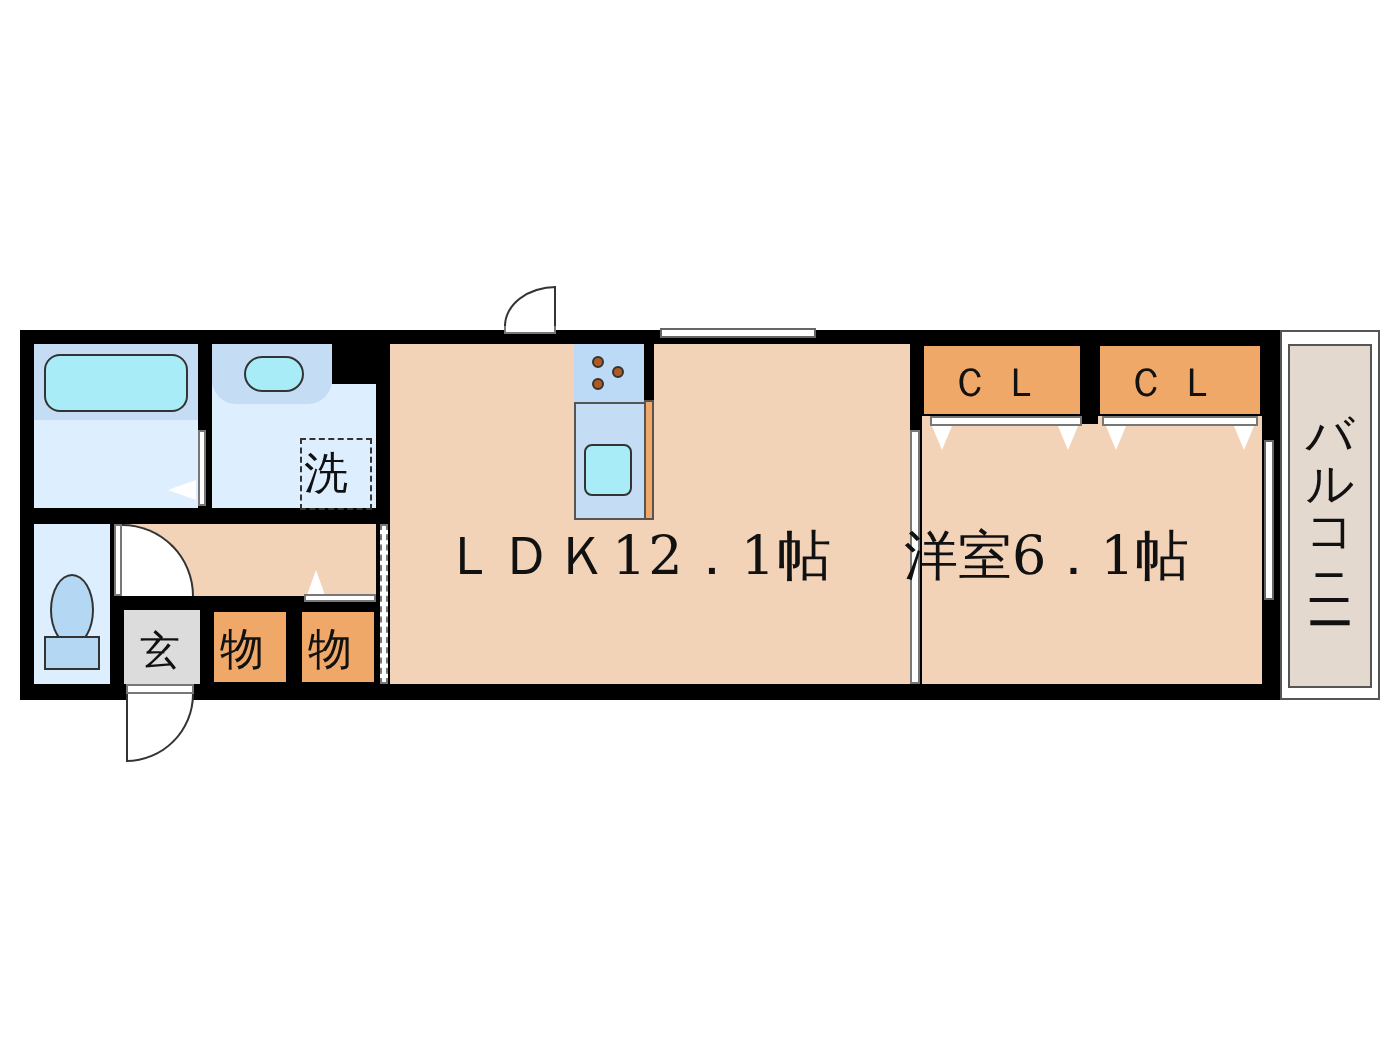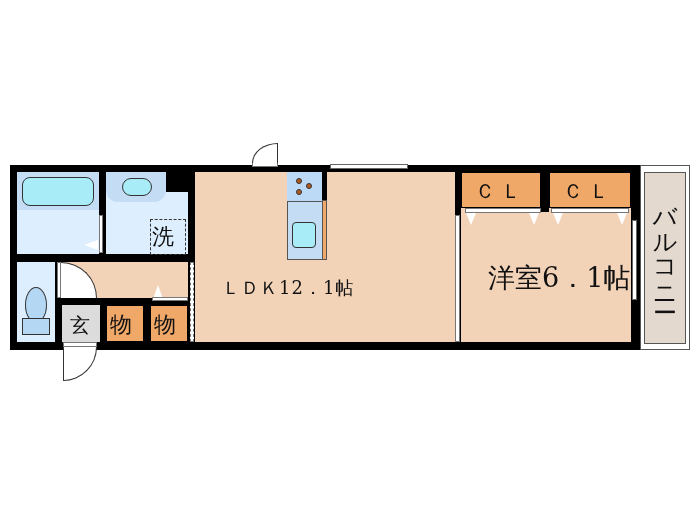--- a/index.html
+++ b/index.html
@@ -61,37 +61,37 @@
 
 <div class="abs" style="left:287px;top:172px;width:37px;height:88px;background:#c4ddf5;border:1px solid #555;"></div>
 <div class="abs" style="left:287px;top:172px;width:37px;height:30px;background:#bcd9f5;border-bottom:1px solid #555;"></div>
 <div class="abs" style="left:296px;top:178px;width:6px;height:6px;background:#b05a20;border-radius:50%;border:1px solid #333;"></div>
 <div class="abs" style="left:306px;top:183px;width:6px;height:6px;background:#b05a20;border-radius:50%;border:1px solid #333;"></div>
 <div class="abs" style="left:296px;top:189px;width:6px;height:6px;background:#b05a20;border-radius:50%;border:1px solid #333;"></div>
 <div class="abs" style="left:292px;top:222px;width:24px;height:26px;background:#a8ecf8;border:1.5px solid #333;border-radius:4px;"></div>
 <div class="abs wall" style="left:322px;top:172px;width:5px;height:30px;"></div>
 <div class="abs" style="left:322px;top:200px;width:5px;height:60px;background:#f0a868;border:1px solid #555;"></div>
 
-<div class="label" style="left:222px;top:276px;font-size:18px;letter-spacing:1px;">ＬＤＫ12．1帖</div>
+<div class="label" style="left:222px;top:260px;font-size:27px;letter-spacing:1px;">ＬＤＫ12．1帖</div>
 
 <div class="abs" style="left:455px;top:215px;width:5px;height:127px;background:#fff;border:1px solid #777;"></div>
 
 <div class="abs floor-ldk" style="left:461px;top:172px;width:170px;height:170px;"></div>
 
 <div class="abs orange" style="left:461px;top:172px;width:80px;height:36px;"></div>
 <div class="label" style="left:475px;top:178px;font-size:20px;letter-spacing:6px;">ＣＬ</div>
 <div class="abs wall" style="left:541px;top:172px;width:8px;height:40px;"></div>
 <div class="abs orange" style="left:549px;top:172px;width:82px;height:36px;"></div>
 <div class="label" style="left:563px;top:178px;font-size:20px;letter-spacing:6px;">ＣＬ</div>
 <div class="abs" style="left:465px;top:208px;width:76px;height:5px;background:#fff;border:1px solid #777;"></div>
 <div class="abs" style="left:551px;top:208px;width:78px;height:5px;background:#fff;border:1px solid #777;"></div>
 <div class="abs" style="left:466px;top:213px;width:0;height:0;border-left:5px solid transparent;border-right:5px solid transparent;border-top:12px solid #fff;"></div>
 <div class="abs" style="left:529px;top:213px;width:0;height:0;border-left:5px solid transparent;border-right:5px solid transparent;border-top:12px solid #fff;"></div>
 <div class="abs" style="left:553px;top:213px;width:0;height:0;border-left:5px solid transparent;border-right:5px solid transparent;border-top:12px solid #fff;"></div>
 <div class="abs" style="left:617px;top:213px;width:0;height:0;border-left:5px solid transparent;border-right:5px solid transparent;border-top:12px solid #fff;"></div>
 
-<div class="label" style="left:488px;top:260px;font-size:27px;">洋室6．1帖</div>
+<div class="label" style="left:452px;top:260px;font-size:27px;">洋室6．1帖</div>
 
 <div class="abs win" style="left:632px;top:220px;width:5px;height:80px;"></div>
 
 <div class="abs" style="left:640px;top:165px;width:50px;height:185px;border:1px solid #555;background:#fff;"></div>
 <div class="abs balc" style="left:644px;top:172px;width:42px;height:172px;"></div>
 <div class="label" style="left:652px;top:190px;font-size:24px;writing-mode:vertical-rl;line-height:26px;">バルコニー</div>
 
 </body></html>

